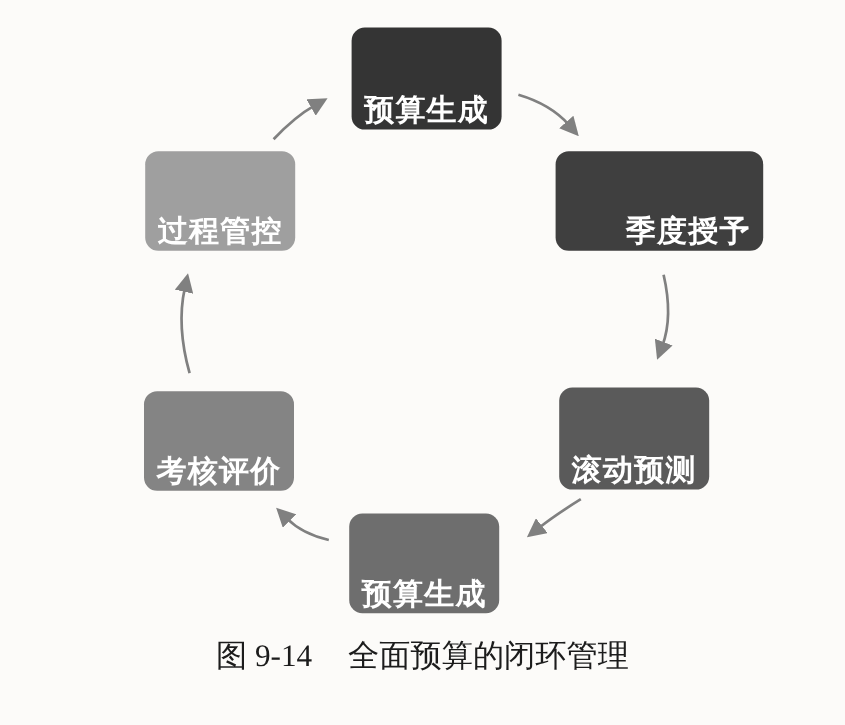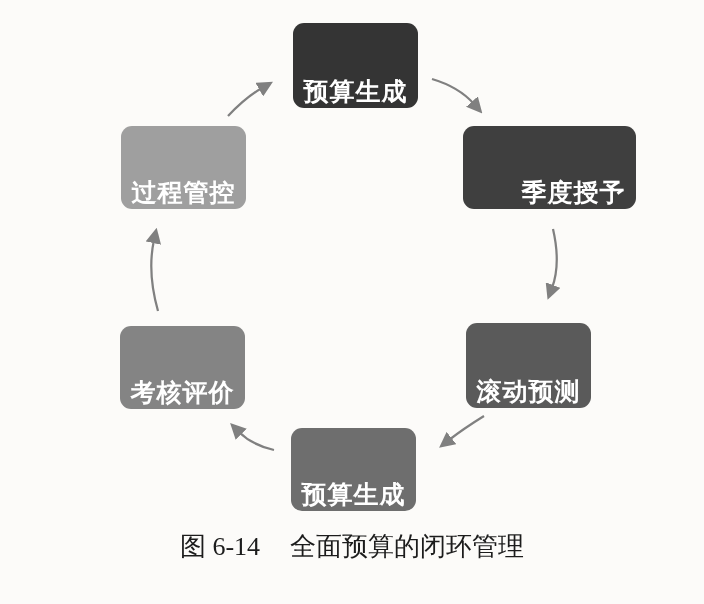--- a/index.html
+++ b/index.html
@@ -103,16 +103,16 @@
 
   <div class="node node-accounting" style="background-color: rgb(132, 132, 132);">
     <span>考核评价</span>
   </div>
 
   <div class="node node-review" style="background-color: rgb(159, 159, 159);">
     <span>过程管控</span>
   </div>
 
   <div class="caption">
-    <span class="figure-number">图 6-14</span><span class="figure-title">全面预算的闭环管理</span>
+    <span class="figure-number">图 9-14</span><span class="figure-title">全面预算的闭环管理</span>
   </div>
 
 </div>
 
 </body></html>

